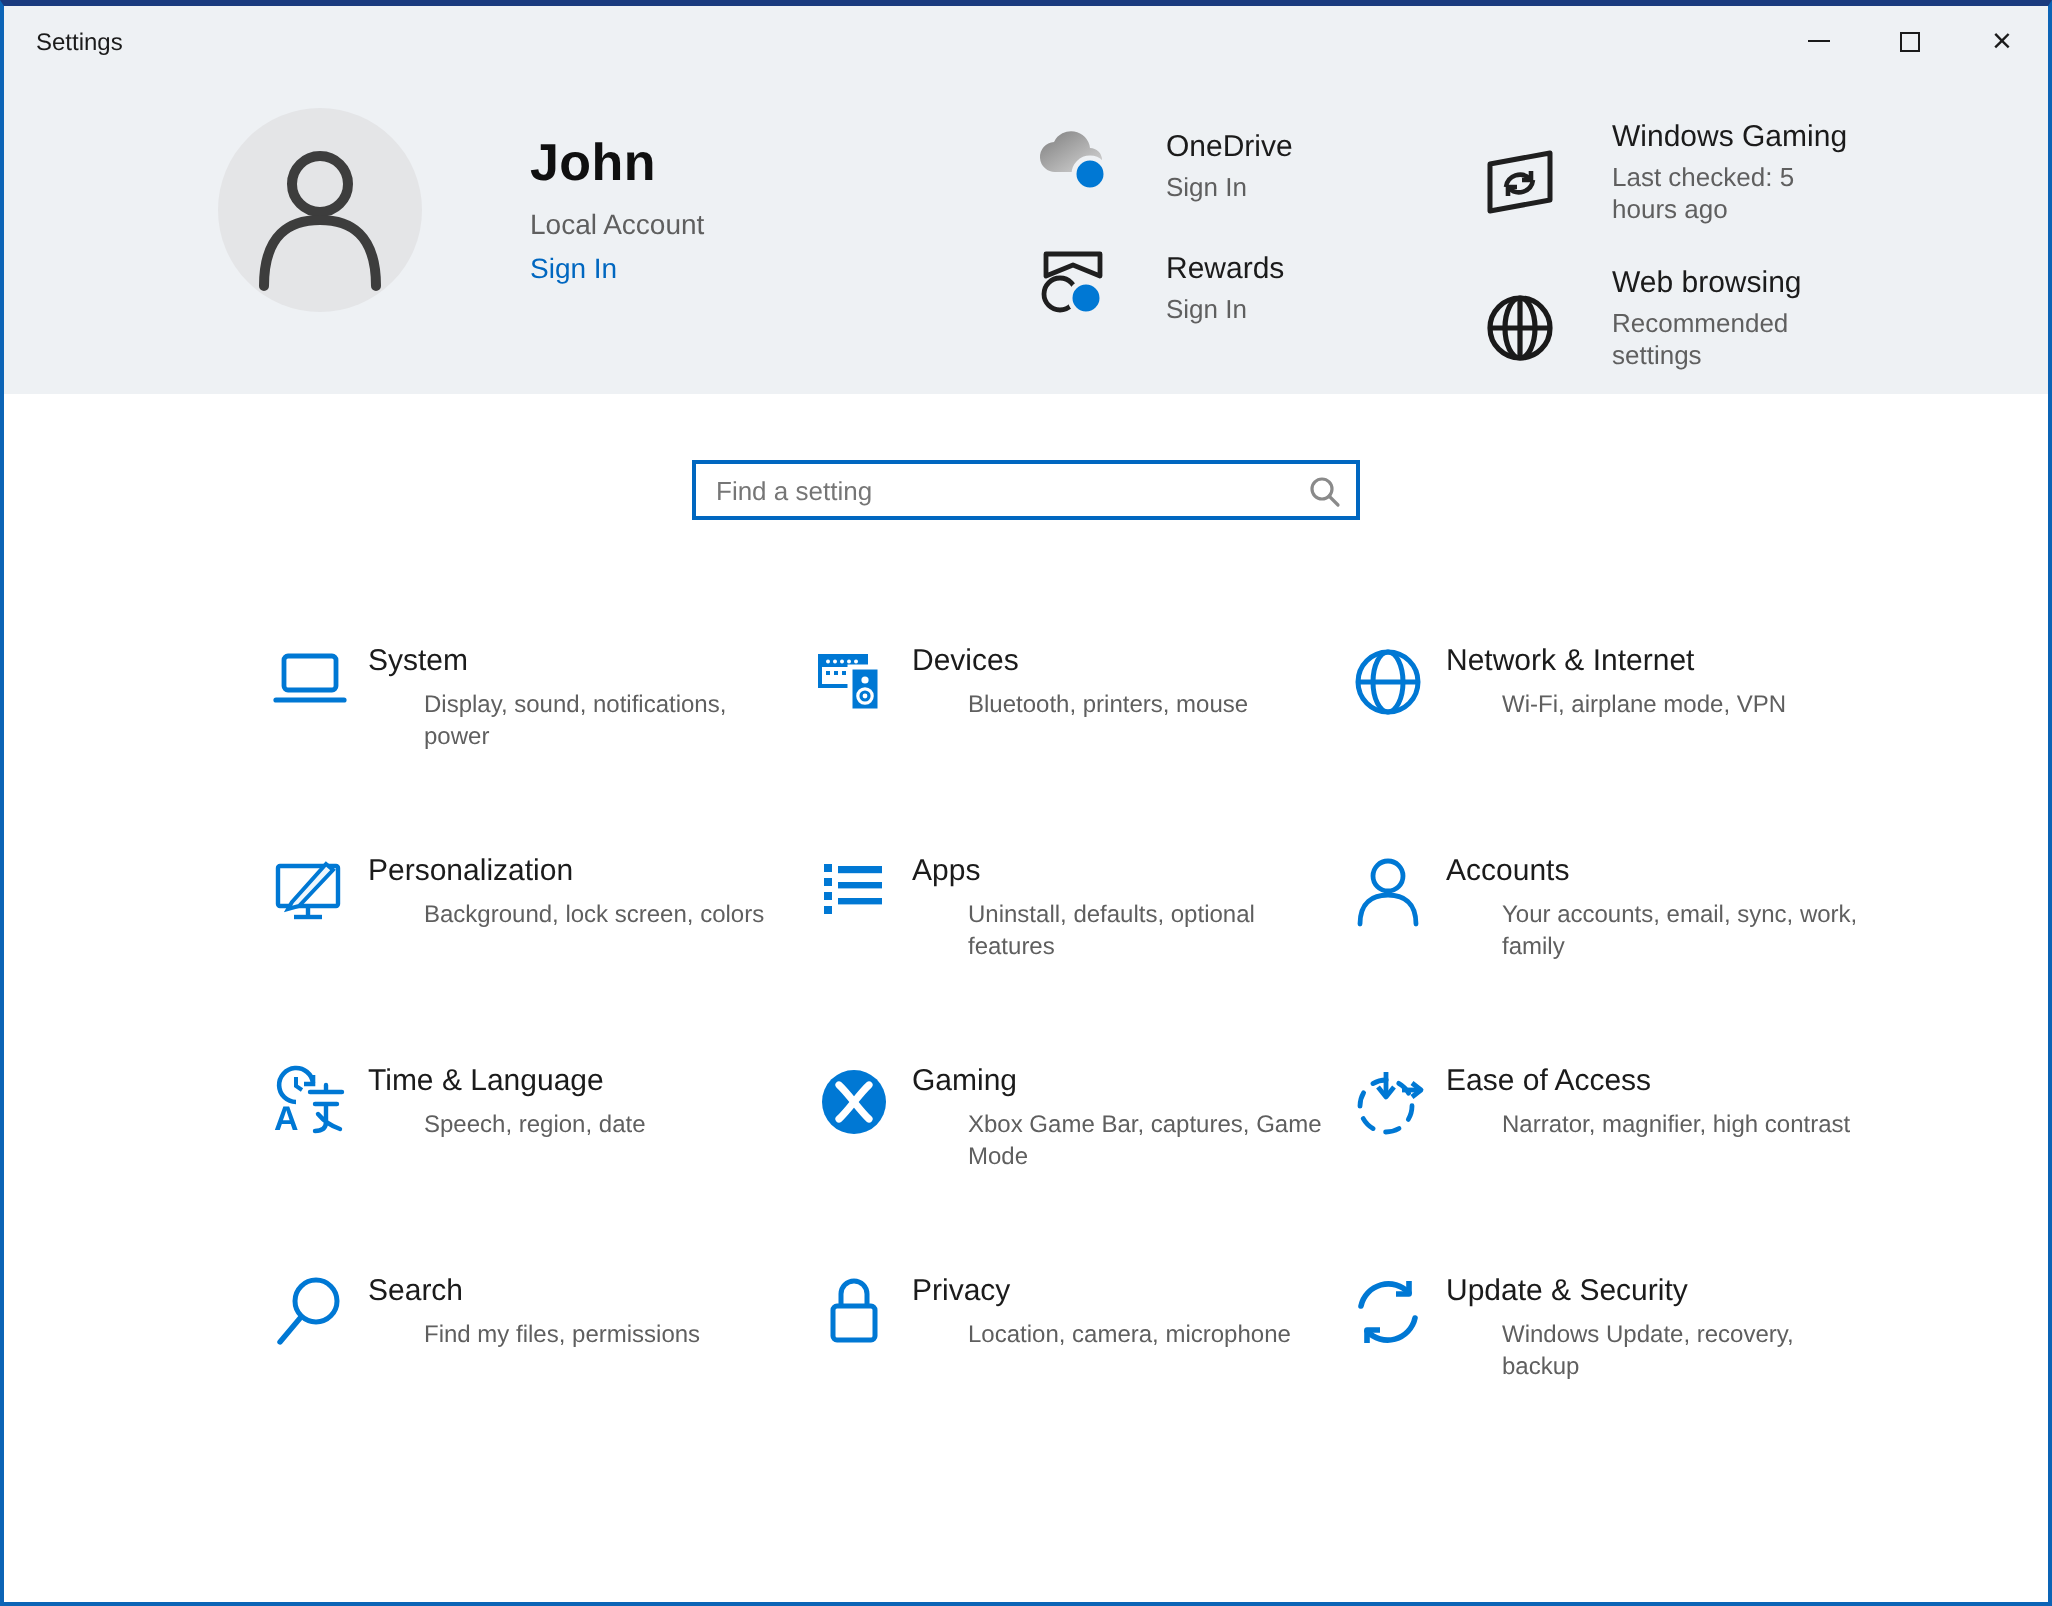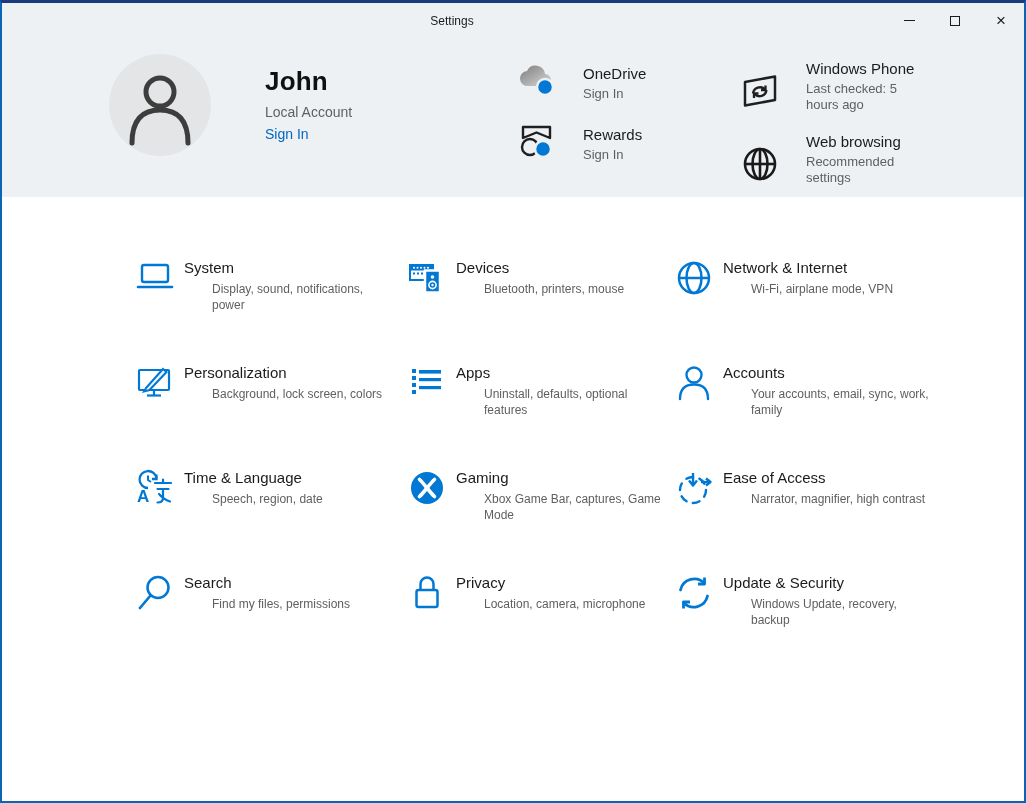--- a/index.html
+++ b/index.html
@@ -15,21 +15,21 @@
   html,body{background:#888;font-family:"Liberation Sans","DejaVu Sans",sans-serif;}
   .window{
     position:relative;width:1026px;height:803px;background:#fff;
     border:2px solid var(--border-blue);border-top:3px solid var(--border-top);
     overflow:hidden;
   }
   
   .titlebar{
     height:35px;background:var(--hero-bg);display:flex;align-items:center;
   }
-  .titlebar .title{font-size:12px;color:var(--title-text);padding-left:16px;flex:1;text-align:center;}
+  .titlebar .title{font-size:12px;color:var(--title-text);padding-left:16px;flex:1;}
   .controls{display:flex;height:100%;}
   .ctrl{
     width:46px;height:100%;border:none;background:transparent;cursor:pointer;
     display:flex;align-items:center;justify-content:center;
   }
   .min-glyph{display:block;width:11px;height:1px;background:#1b1b1b;}
   .max-glyph{display:block;width:10px;height:10px;border:1px solid #1b1b1b;background:transparent;}
   .close-glyph{font-size:17px;line-height:1;color:#1b1b1b;font-weight:400;}
   
   .hero{position:relative;height:159px;background:var(--hero-bg);}
@@ -146,21 +146,21 @@
         <span class="quick-icon">
           <svg width="42" height="42" viewBox="0 0 42 42">
             <path d="M6 11 L36 5.5 L36 29 L6 34.5 Z" fill="none" stroke="#1f1f1f" stroke-width="2.5" stroke-linejoin="round"></path>
             <path d="M14 22.5 a7 7 0 0 1 12-4" fill="none" stroke="#1f1f1f" stroke-width="2.3"></path>
             <path d="M26.5 14.5 v4.5 h-4.5" fill="none" stroke="#1f1f1f" stroke-width="2.3"></path>
             <path d="M27.5 19 a7 7 0 0 1-12 4" fill="none" stroke="#1f1f1f" stroke-width="2.3"></path>
             <path d="M15 27 v-4.5 h4.5" fill="none" stroke="#1f1f1f" stroke-width="2.3"></path>
           </svg>
         </span>
         <span class="quick-text">
-          <span class="quick-title">Windows Phone</span>
+          <span class="quick-title">Windows Gaming</span>
           <div class="quick-sub">Last checked: 5 hours ago</div>
         </span>
       </div>
       <div class="quick-item">
         <span class="quick-icon">
           <svg width="42" height="42" viewBox="0 0 42 42">
             <circle cx="21" cy="21" r="15" fill="none" stroke="#1a1a1a" stroke-width="2.6"></circle>
             <line x1="6" y1="21" x2="36" y2="21" stroke="#1a1a1a" stroke-width="2.6"></line>
             <line x1="21" y1="6" x2="21" y2="36" stroke="#1a1a1a" stroke-width="2.6"></line>
             <ellipse cx="21" cy="21" rx="7.5" ry="15" fill="none" stroke="#1a1a1a" stroke-width="2.6"></ellipse>
@@ -168,20 +168,27 @@
         </span>
         <span class="quick-text">
           <span class="quick-title">Web browsing</span>
           <div class="quick-sub">Recommended settings</div>
         </span>
       </div>
     </div>
   </div>
 
   <div class="page-body">
+    <div class="searchwrap">
+      <input class="search-input" type="text" placeholder="Find a setting" style="">
+      <svg class="search-glyph" width="18" height="18" viewBox="0 0 18 18">
+        <circle cx="8" cy="7.5" r="5" fill="none" stroke="#8a8a8a" stroke-width="1.6"></circle>
+        <line x1="11.5" y1="11" x2="16" y2="15.5" stroke="#8a8a8a" stroke-width="1.6" stroke-linecap="round"></line>
+      </svg>
+    </div>
 
     <div class="grid">
 
       <div class="tile">
         <span class="ticon">
           <svg width="40" height="40" viewBox="0 0 40 40">
             <rect x="7" y="7" width="26" height="17" rx="2" fill="none" stroke="#0078d4" stroke-width="2.4"></rect>
             <path d="M3 29 h34" stroke="#0078d4" stroke-width="2.6" stroke-linecap="round" fill="none"></path>
           </svg>
         </span>

